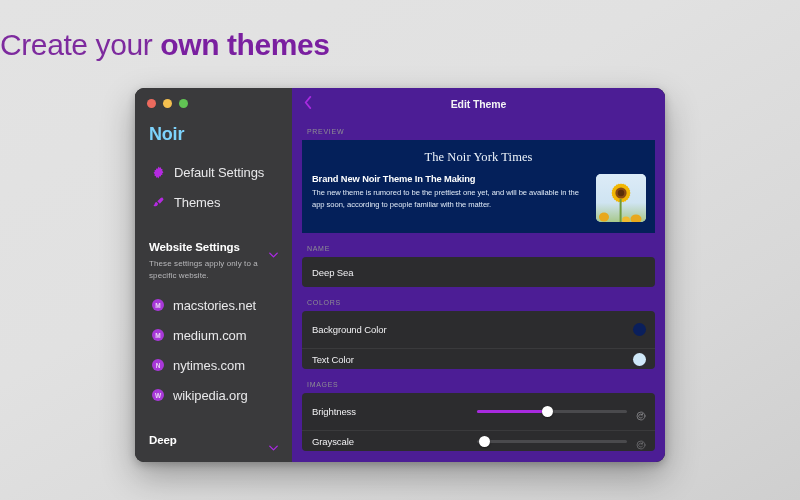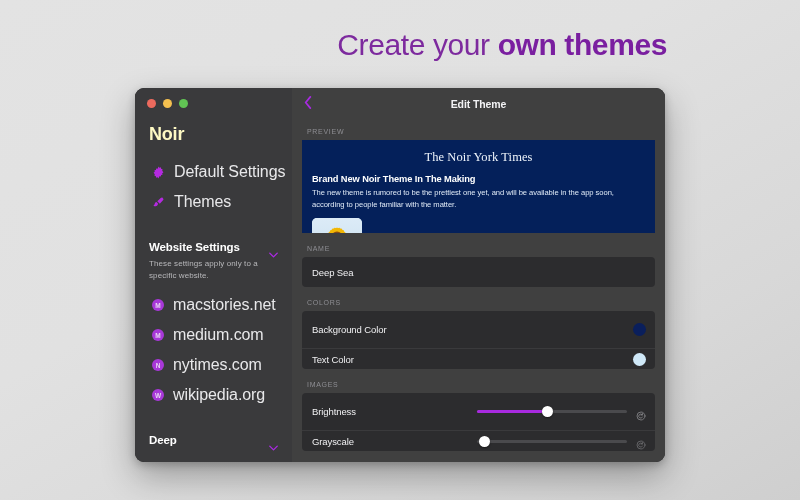--- a/index.html
+++ b/index.html
@@ -10,21 +10,21 @@
   }
   body {
     background: linear-gradient(150deg, #e3e3e3 0%, #e1e1e1 40%, #d8d8d8 75%, #cfcfcf 100%);
     position: relative;
   }
 
   
   #headline {
     position: absolute;
     top: 28px; left: 0; width: 667px;
-    text-align: right;
+    text-align: left;
     font-size: 30px;
     letter-spacing: -0.4px;
     color: #7d2a9e;
     font-weight: 400;
     white-space: nowrap;
   }
   #headline .bold { font-weight: 700; color: #7a1fa0; }
 
   
   #window {
@@ -50,21 +50,21 @@
     display: flex;
     gap: 7px;
     padding: 11px 0 0 12px;
   }
   #traffic .dot { width: 9px; height: 9px; border-radius: 50%; }
   .dot.red { background: #ec6a5e; }
   .dot.yellow { background: #f4bf4f; }
   .dot.green { background: #61c454; }
 
   #app-title {
-    color: #fef9c3;
+    color: #7dd3fc;
     font-size: 18px;
     font-weight: 700;
     letter-spacing: -0.2px;
     padding: 16px 0 0 14px;
   }
 
   .nav-row {
     display: flex;
     align-items: center;
     gap: 9px;
@@ -72,21 +72,21 @@
     height: 24px;
     margin-top: 6px;
   }
   .nav-row .ico {
     width: 13px; height: 13px;
     display: flex; align-items: center; justify-content: center;
     flex-shrink: 0;
   }
   .nav-row .lbl {
     color: #e8e8ea;
-    font-size: 16px;
+    font-size: 13px;
     letter-spacing: -0.1px;
     white-space: nowrap;
   }
 
   .group-head {
     display: flex;
     align-items: center;
     justify-content: space-between;
     padding: 0 14px 0 14px;
     margin-top: 27px;
@@ -118,21 +118,21 @@
     font-weight: 700;
     display: flex;
     align-items: center;
     justify-content: center;
     flex-shrink: 0;
   }
 
   
   #main {
     flex: 1;
-    background: #404040;
+    background: #4c1d95;
     position: relative;
     overflow: hidden;
   }
   #titlebar {
     height: 31px;
     display: flex;
     align-items: center;
     justify-content: center;
     position: relative;
   }
@@ -172,21 +172,20 @@
     color: #eef4fb;
     font-family: "Liberation Serif", serif;
     font-size: 12.5px;
     padding-top: 10px;
     letter-spacing: 0.1px;
   }
   #article {
     display: flex;
     padding: 9px 9px 0 10px;
     gap: 8px;
-    flex-direction: column;
   }
   #article-text { flex: 1; min-width: 0; }
   #art-head {
     color: #ffffff;
     font-size: 9.3px;
     font-weight: 700;
     letter-spacing: -0.1px;
     margin-bottom: 3px;
   }
   #art-body {

